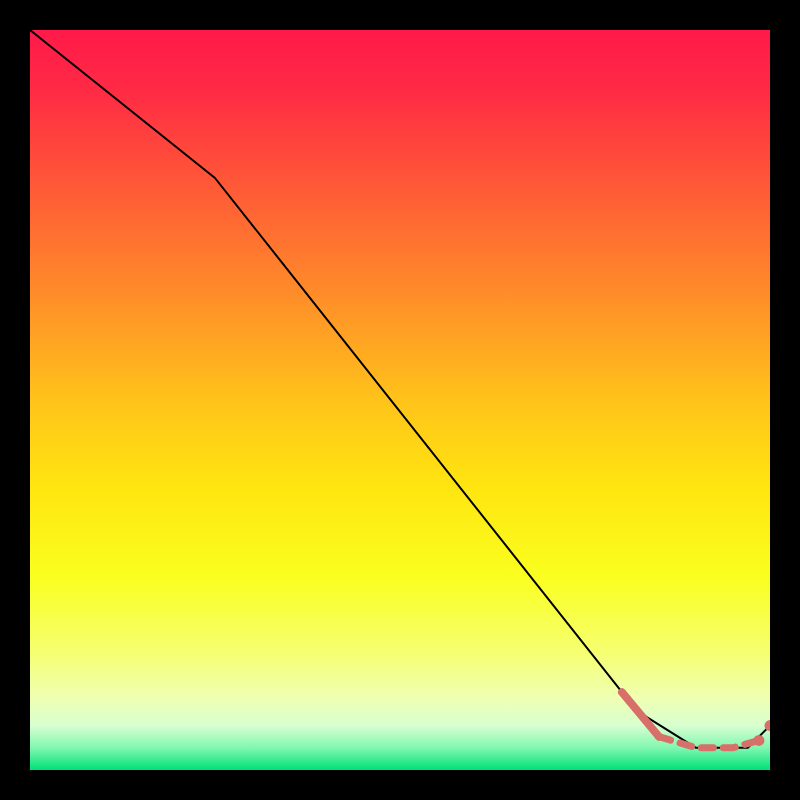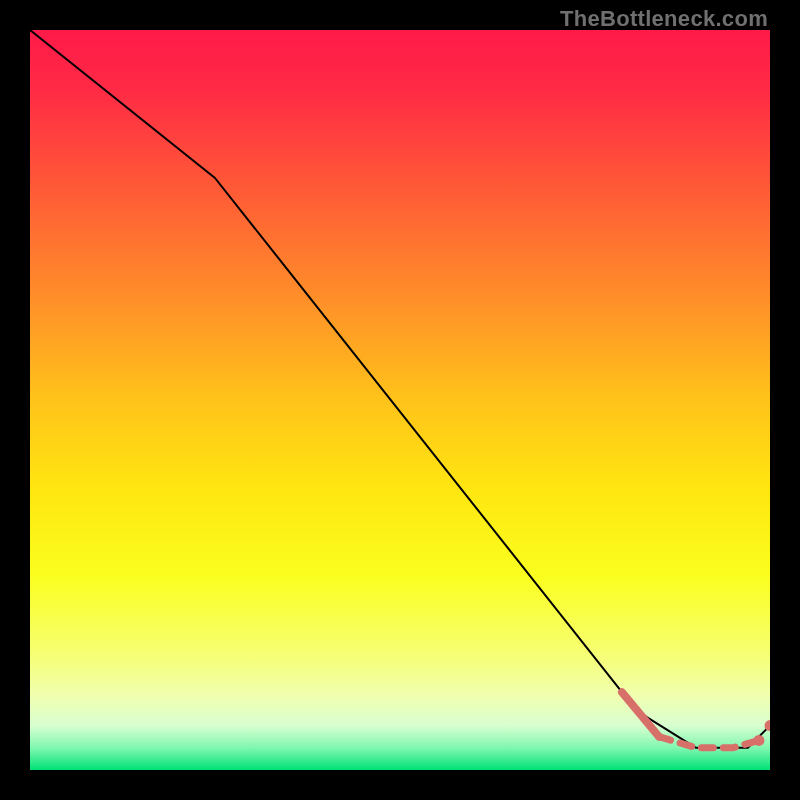--- a/index.html
+++ b/index.html
@@ -41,21 +41,20 @@
   svg.overlay {
     position: absolute;
     left: 0; top: 0;
   }
 </style>
 </head>
 <body>
 
 <div class="stage">
 
-  <div class="attribution">TheBottleneck.com</div>
 
   <div class="plot-frame">
     <svg class="gradient-bg" width="740" height="740">
       <defs>
         <linearGradient id="bg-grad" x1="0" y1="0" x2="0" y2="1">
             <stop offset="0.00%" stop-color="#ff1a49"></stop>
             <stop offset="8.00%" stop-color="#ff2a45"></stop>
             <stop offset="20.00%" stop-color="#ff5538"></stop>
             <stop offset="35.00%" stop-color="#ff8a2a"></stop>
             <stop offset="50.00%" stop-color="#ffc31a"></stop>

